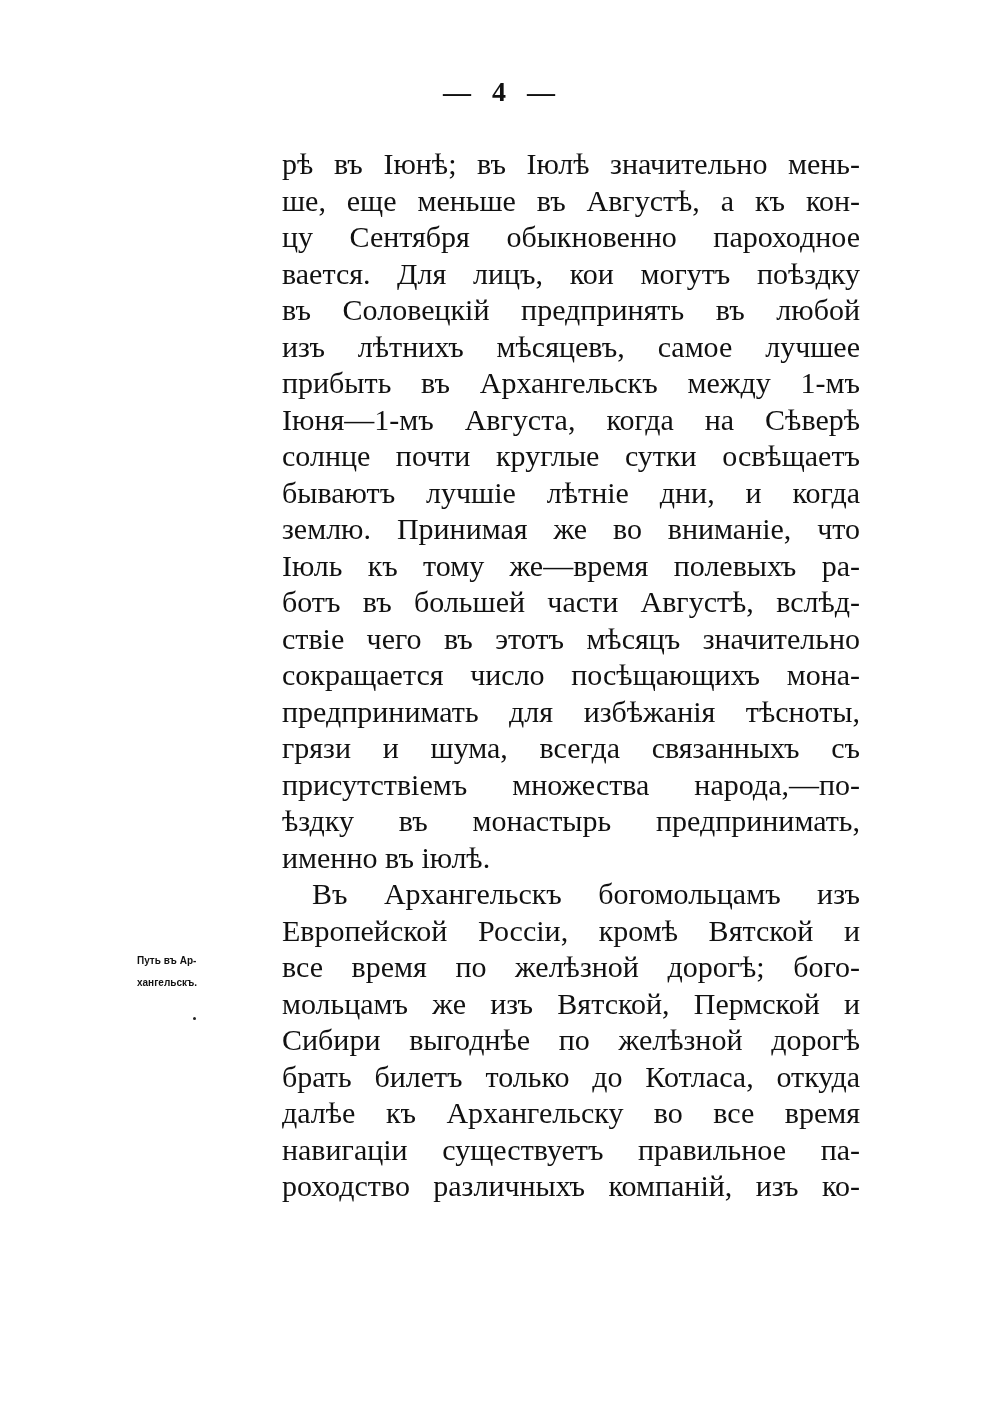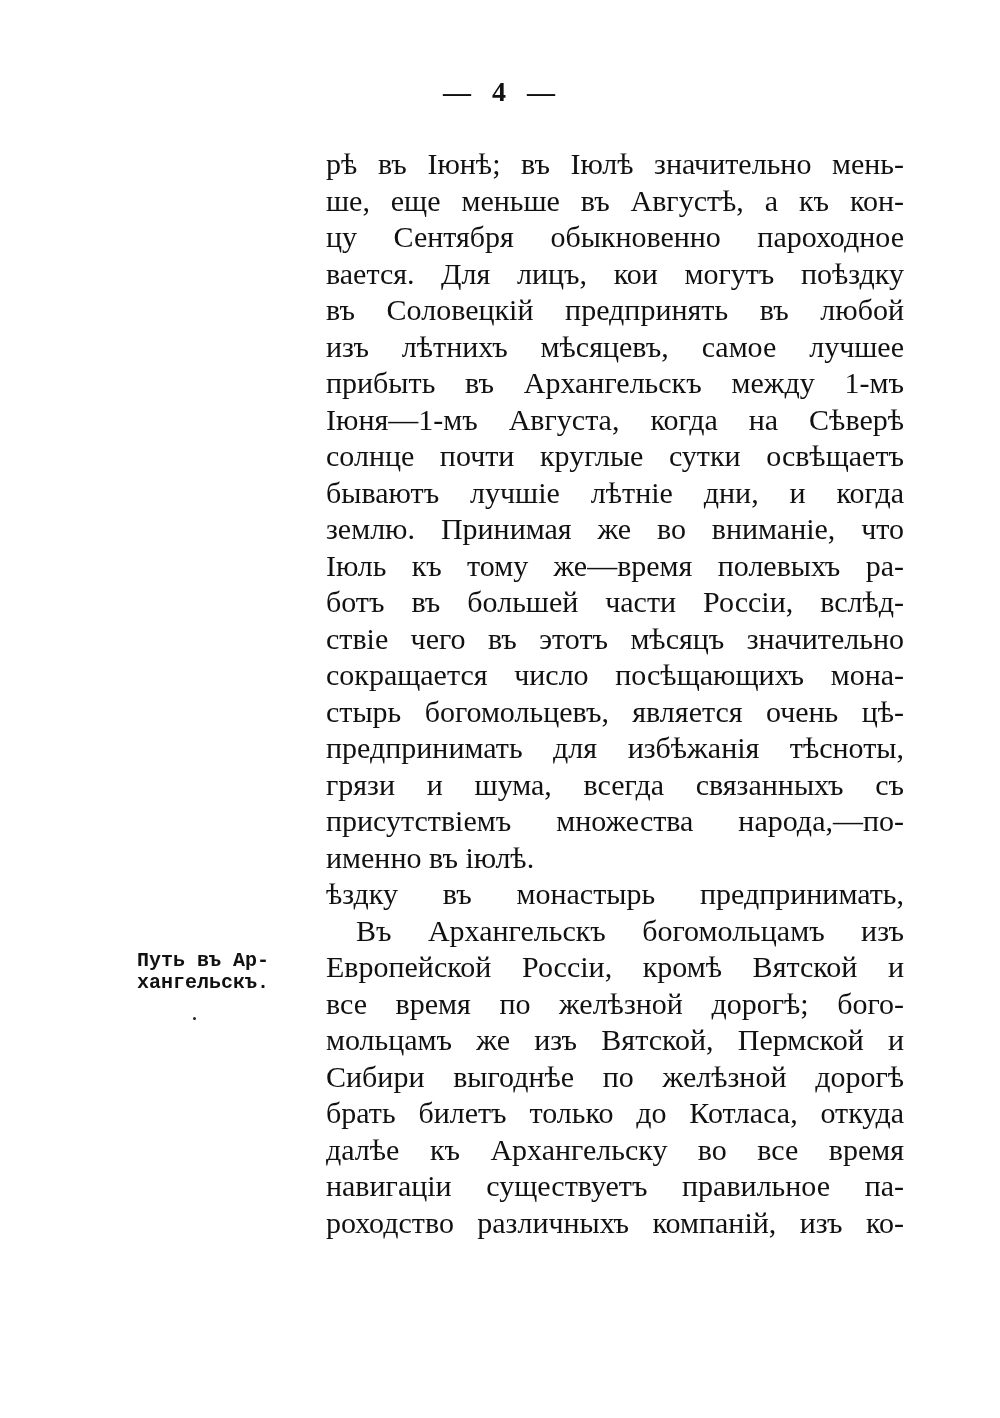--- a/index.html
+++ b/index.html
@@ -24,44 +24,43 @@
     font-size: 28px;
     font-weight: bold;
     letter-spacing: 2px;
   }
   .page-number .num { display: inline-block; margin: 0 10px; }
   .text-column {
     position: absolute;
     left: 282px;
     top: 146px;
     width: 578px;
-    margin-left: 44px;
   }
   .line {
     height: 36.5px;
     line-height: 36.5px;
     font-size: 30px;
     white-space: nowrap;
     text-align: justify;
     text-align-last: justify;
   }
   .line.last {
     text-align-last: left;
   }
   .line.indent {
     padding-left: 30px;
   }
   .margin-note {
     position: absolute;
     left: 137px;
     top: 950px;
     width: 140px;
-    font-family: Liberation Mono, monospace;
+    font-family: Liberation Sans, sans-serif;
     font-weight: bold;
-    font-size: 20px;
+    font-size: 10px;
     line-height: 22px;
   }
   .margin-dot {
     position: absolute;
     left: 193px;
     top: 1017px;
     width: 3px;
     height: 3px;
     background: #222;
     border-radius: 50%;
@@ -83,29 +82,28 @@
     <div class="line">цу Сентября обыкновенно пароходное</div>
     <div class="line">вается. Для лицъ, кои могутъ поѣздку</div>
     <div class="line">въ Соловецкій предпринять въ любой</div>
     <div class="line">изъ лѣтнихъ мѣсяцевъ, самое лучшее</div>
     <div class="line">прибыть въ Архангельскъ между 1-мъ</div>
     <div class="line">Іюня—1-мъ Августа, когда на Сѣверѣ</div>
     <div class="line">солнце почти круглые сутки освѣщаетъ</div>
     <div class="line">бываютъ лучшіе лѣтніе дни, и когда</div>
     <div class="line">землю. Принимая же во вниманіе, что</div>
     <div class="line">Іюль къ тому же—время полевыхъ ра-</div>
-    <div class="line">ботъ въ большей части Россіи, вслѣд-</div>
+    <div class="line">ботъ въ большей части Августѣ, вслѣд-</div>
     <div class="line">ствіе чего въ этотъ мѣсяцъ значительно</div>
     <div class="line">сокращается число посѣщающихъ мона-</div>
-    <div class="line">стырь богомольцевъ, является очень цѣ-</div>
     <div class="line">предпринимать для избѣжанія тѣсноты,</div>
     <div class="line">грязи и шума, всегда связанныхъ съ</div>
     <div class="line">присутствіемъ множества народа,—по-</div>
+    <div class="line">ѣздку въ монастырь предпринимать,</div>
     <div class="line last">именно въ іюлѣ.</div>
-    <div class="line">ѣздку въ монастырь предпринимать,</div>
   </div>
   <div>
     <div class="line indent">Въ Архангельскъ богомольцамъ изъ</div>
     <div class="line">Европейской Россіи, кромѣ Вятской и</div>
     <div class="line">все время по желѣзной дорогѣ; бого-</div>
     <div class="line">мольцамъ же изъ Вятской, Пермской и</div>
     <div class="line">Сибири выгоднѣе по желѣзной дорогѣ</div>
     <div class="line">брать билетъ только до Котласа, откуда</div>
     <div class="line">далѣе къ Архангельску во все время</div>
     <div class="line">навигаціи существуетъ правильное па-</div>

